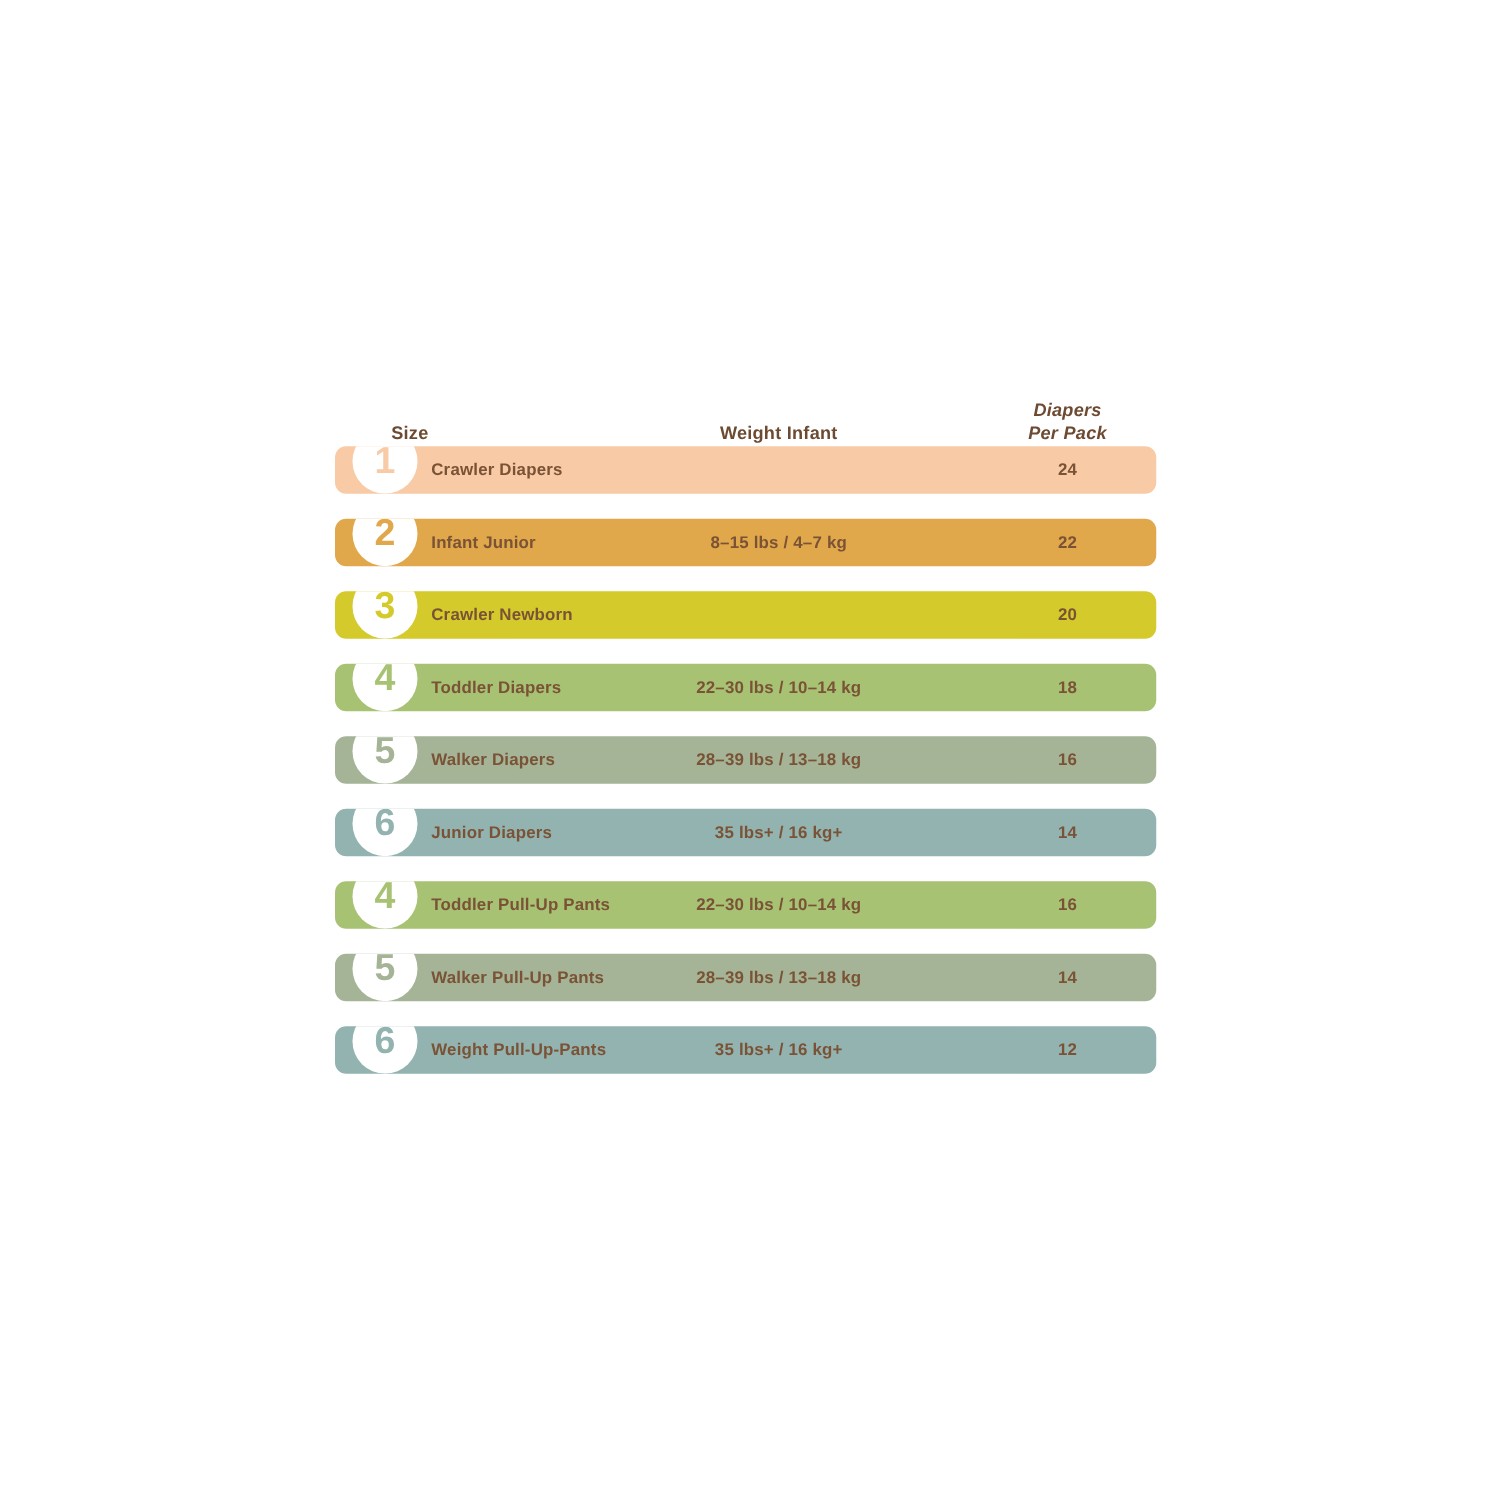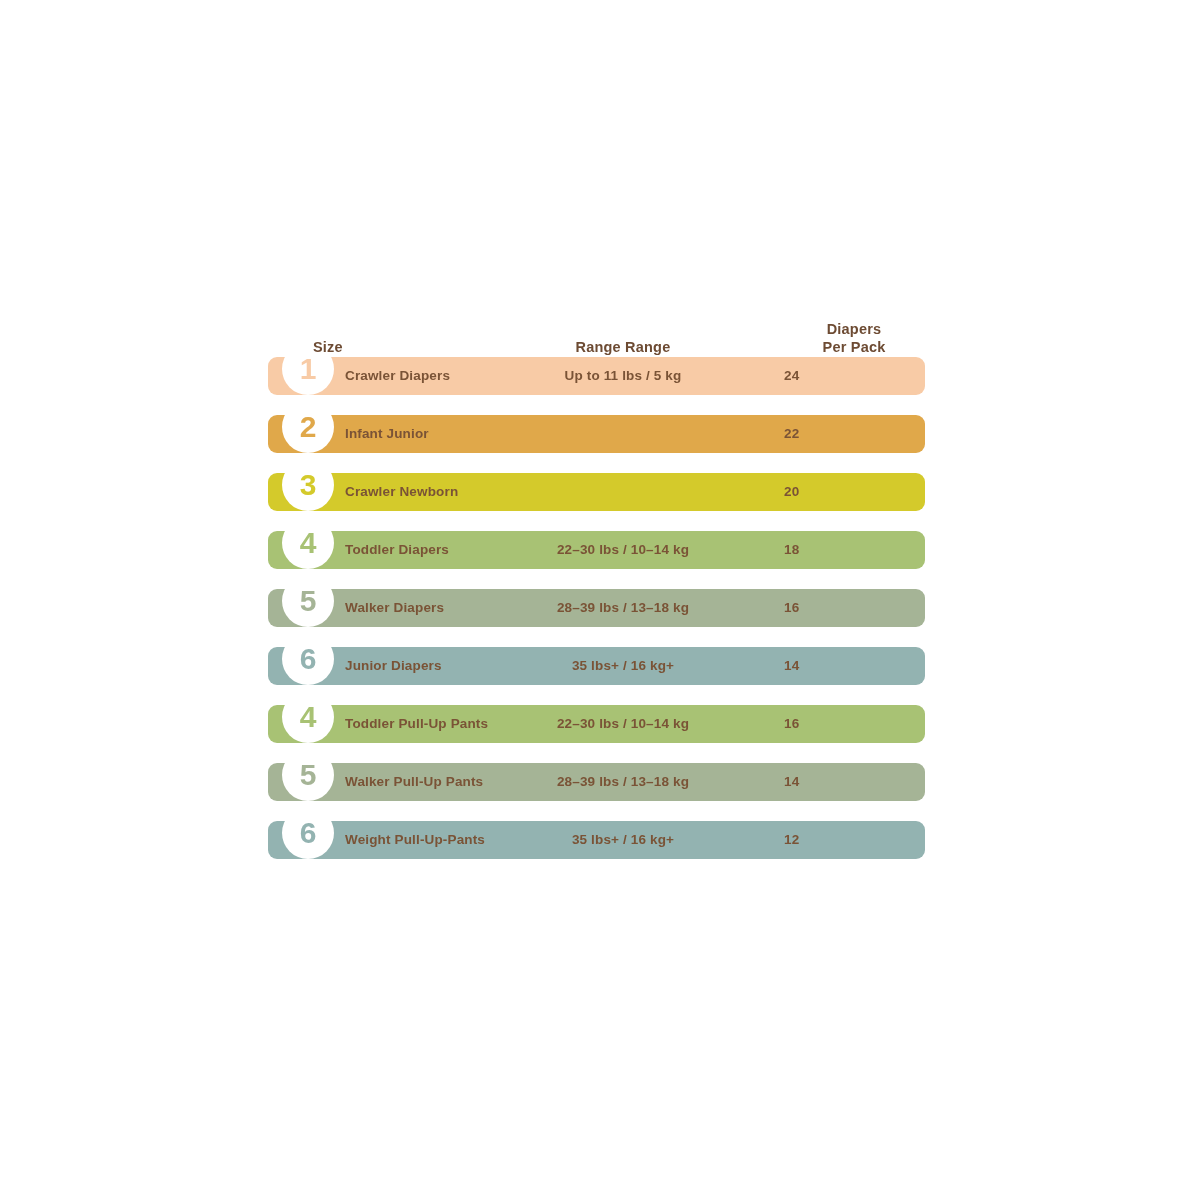--- a/index.html
+++ b/index.html
@@ -51,20 +51,21 @@
     width: 140px;
     text-align: left;
   }
   .col-head.weight-head {
     left: 267px;
     width: 176px;
   }
   .col-head.pack-head {
     left: 516px;
     width: 140px;
+    font-style: italic;
   }
 
   
   .rows {
     position: relative;
   }
   .size-row {
     position: relative;
     height: 38px;
     margin-bottom: 20px;
@@ -132,56 +133,56 @@
     letter-spacing: 0.15px;
     white-space: nowrap;
   }
   .cell-count {
     position: absolute;
     left: 516px;
     top: 0;
     width: 140px;
     height: 22px;
     line-height: 38px;
-    text-align: left;
+    text-align: center;
     font-size: 13.5px;
     font-weight: bold;
     color: #7a5336;
     letter-spacing: 0.15px;
   }
 </style>
 </head>
 <body>
 
 <div id="chart-root">
   <div class="table-block">
 
     <div class="header-row">
       <div class="col-head size-head">Size</div>
-      <div class="col-head weight-head">Range Range</div>
+      <div class="col-head weight-head">Weight Infant</div>
       <div class="col-head pack-head">Diapers
 Per Pack</div>
     </div>
 
     <div class="rows" id="rows-container">
         <div class="size-row" style="background: rgb(248, 203, 166);">
           <div class="badge-clip">
             <div class="badge-circle"></div>
             <div class="badge-num" style="color: rgb(248, 203, 166);">1</div>
           </div>
           <div class="cell-name">Crawler Diapers</div>
-          <div class="cell-weight">Up to 11 lbs / 5 kg</div>
           <div class="cell-count">24</div>
         </div>
         <div class="size-row" style="background: rgb(224, 168, 74);">
           <div class="badge-clip">
             <div class="badge-circle"></div>
             <div class="badge-num" style="color: rgb(224, 168, 74);">2</div>
           </div>
           <div class="cell-name">Infant Junior</div>
+          <div class="cell-weight">8–15 lbs / 4–7 kg</div>
           <div class="cell-count">22</div>
         </div>
         <div class="size-row" style="background: rgb(212, 202, 43);">
           <div class="badge-clip">
             <div class="badge-circle"></div>
             <div class="badge-num" style="color: rgb(212, 202, 43);">3</div>
           </div>
           <div class="cell-name">Crawler Newborn</div>
           <div class="cell-count">20</div>
         </div>

